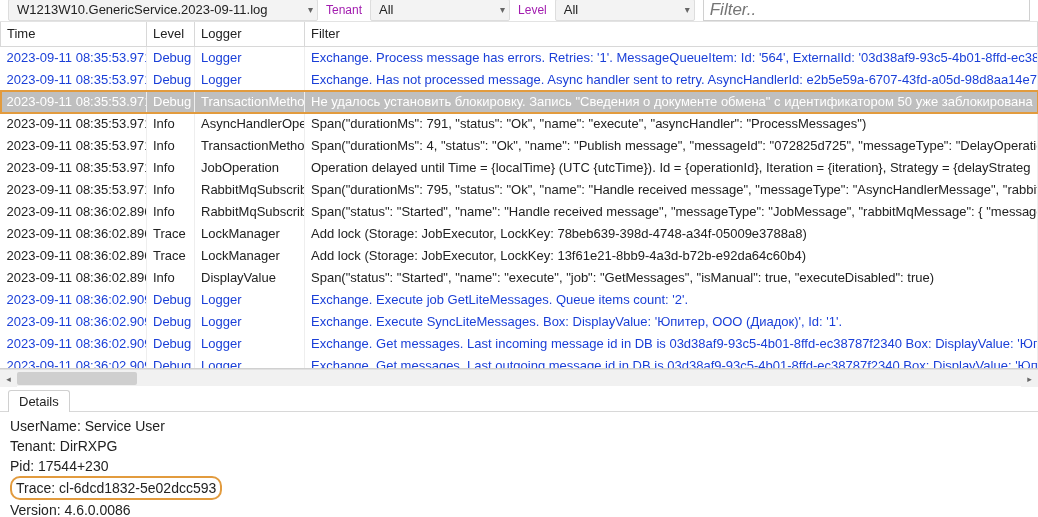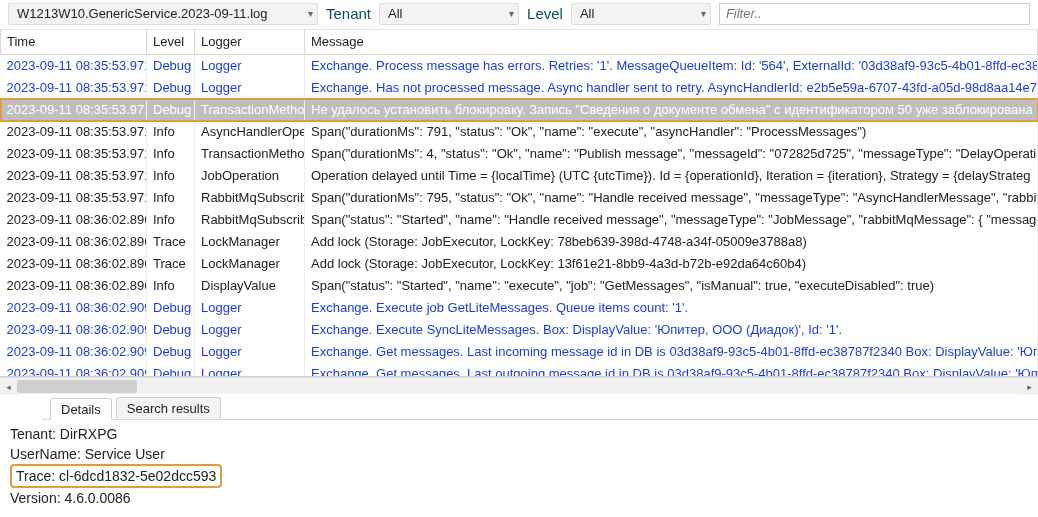--- a/index.html
+++ b/index.html
@@ -17,23 +17,23 @@
   * { box-sizing: border-box; }
 
   
   .toolbar {
     display: flex;
     align-items: center;
     gap: 8px;
     padding: 4px 8px 6px 8px;
     border-bottom: 1px solid #e3e3e3;
     background: #fff;
-    height: 30px;
-  }
-  .tb-label { font-size: 15px; color: #0c4a6e; }
+    height: 22px;
+  }
+  .tb-label { font-size: 12px; color: #a21caf; }
   .combo {
     display: inline-flex;
     align-items: center;
     background: #f3f3f3;
     border: 1px solid #ddd;
     border-radius: 2px;
     height: 22px;
     padding: 0 4px 0 8px;
     cursor: pointer;
     min-width: 60px;
@@ -48,21 +48,21 @@
     color: #666;
     padding-left: 6px;
   }
   .filter-input {
     flex: 1;
     border: 1px solid #d0d0d0;
     height: 22px;
     padding: 0 6px;
     font-style: italic;
     color: #888;
-    font-size: 13px;
+    font-size: 17px;
     background: #fff;
   }
 
   
   .log-wrap {
     height: 347px;
     overflow: hidden;
     border-bottom: 1px solid #d0d0d0;
   }
   table.log {
@@ -126,24 +126,23 @@
     position:absolute; top:2px; height:13px;
     left:17px; width:120px;
     background:#cfcfcf; border-radius:2px; cursor:pointer;
   }
 
   
   .tabs {
     display:flex; align-items:flex-end;
     padding: 4px 4px 0 8px;
     border-bottom: 1px solid #d8d8d8;
-    gap: 4px;
+    gap: 12px;
     height: 26px;
     background:#fff;
-    margin-left:42px;
   }
   .tab {
     padding: 3px 10px;
     border: 1px solid #d0d0d0;
     border-bottom: none;
     background:#f4f4f4;
     font-size:13px;
     cursor:pointer;
     border-radius: 3px 3px 0 0;
   }
@@ -151,21 +150,21 @@
 
   .details {
     padding: 4px 10px;
     font-size: 14px;
     line-height: 20px;
   }
   .details .line { white-space: nowrap; }
   .details .trace-hl {
     display:inline-block;
     border: 2px solid #e29b3e;
-    border-radius: 4px;
+    border-radius: 10px;
     padding: 0 4px;
   }
 </style>
 </head>
 <body>
 
 <div class="toolbar">
   <div class="combo combo-file">
     <span>W1213W10.GenericService.2023-09-11.log</span>
     <span class="caret">▾</span>
@@ -189,21 +188,21 @@
       <col class="c-time">
         <col class="c-level">
         <col class="c-logger">
         <col class="c-msg">
     </colgroup>
     <thead>
       <tr>
         <th>Time</th>
         <th>Level</th>
         <th>Logger</th>
-        <th>Message</th>
+        <th>Filter</th>
       </tr>
     </thead>
     <tbody id="log-body">
         <tr class="debug">
           <td class="clip">2023-09-11 08:35:53.971</td>
           <td class="clip">Debug</td>
           <td class="clip">Logger</td>
           <td class="clip">Exchange. Process message has errors. Retries: '1'. MessageQueueItem: Id: '564', ExternalId: '03d38af9-93c5-4b01-8ffd-ec3878</td>
         </tr>
         <tr class="debug">
@@ -263,21 +262,21 @@
         <tr class="info">
           <td class="clip">2023-09-11 08:36:02.896</td>
           <td class="clip">Info</td>
           <td class="clip">DisplayValue</td>
           <td class="clip">Span("status": "Started", "name": "execute", "job": "GetMessages", "isManual": true, "executeDisabled": true)</td>
         </tr>
         <tr class="debug">
           <td class="clip">2023-09-11 08:36:02.909</td>
           <td class="clip">Debug</td>
           <td class="clip">Logger</td>
-          <td class="clip">Exchange. Execute job GetLiteMessages. Queue items count: '1'.</td>
+          <td class="clip">Exchange. Execute job GetLiteMessages. Queue items count: '2'.</td>
         </tr>
         <tr class="debug">
           <td class="clip">2023-09-11 08:36:02.909</td>
           <td class="clip">Debug</td>
           <td class="clip">Logger</td>
           <td class="clip">Exchange. Execute SyncLiteMessages. Box: DisplayValue: 'Юпитер, ООО (Диадок)', Id: '1'.</td>
         </tr>
         <tr class="debug">
           <td class="clip">2023-09-11 08:36:02.909</td>
           <td class="clip">Debug</td>
@@ -294,22 +293,22 @@
   </table>
 </div>
 <div class="hscroll">
   <div class="btn-l">◂</div>
   <div class="thumb"></div>
   <div class="btn-r">▸</div>
 </div>
 
 <div class="tabs">
   <div class="tab active">Details</div>
-  <div class="tab">Search results</div>
 </div>
 <div class="details">
+  <div class="line">UserName: Service User</div>
   <div class="line">Tenant: DirRXPG</div>
-  <div class="line">UserName: Service User</div>
+  <div class="line">Pid: 17544+230</div>
   <div class="line">
     <span class="trace-hl">Trace: cl-6dcd1832-5e02dcc593</span>
   </div>
   <div class="line">Version: 4.6.0.0086</div>
 </div>
 
 </body></html>

